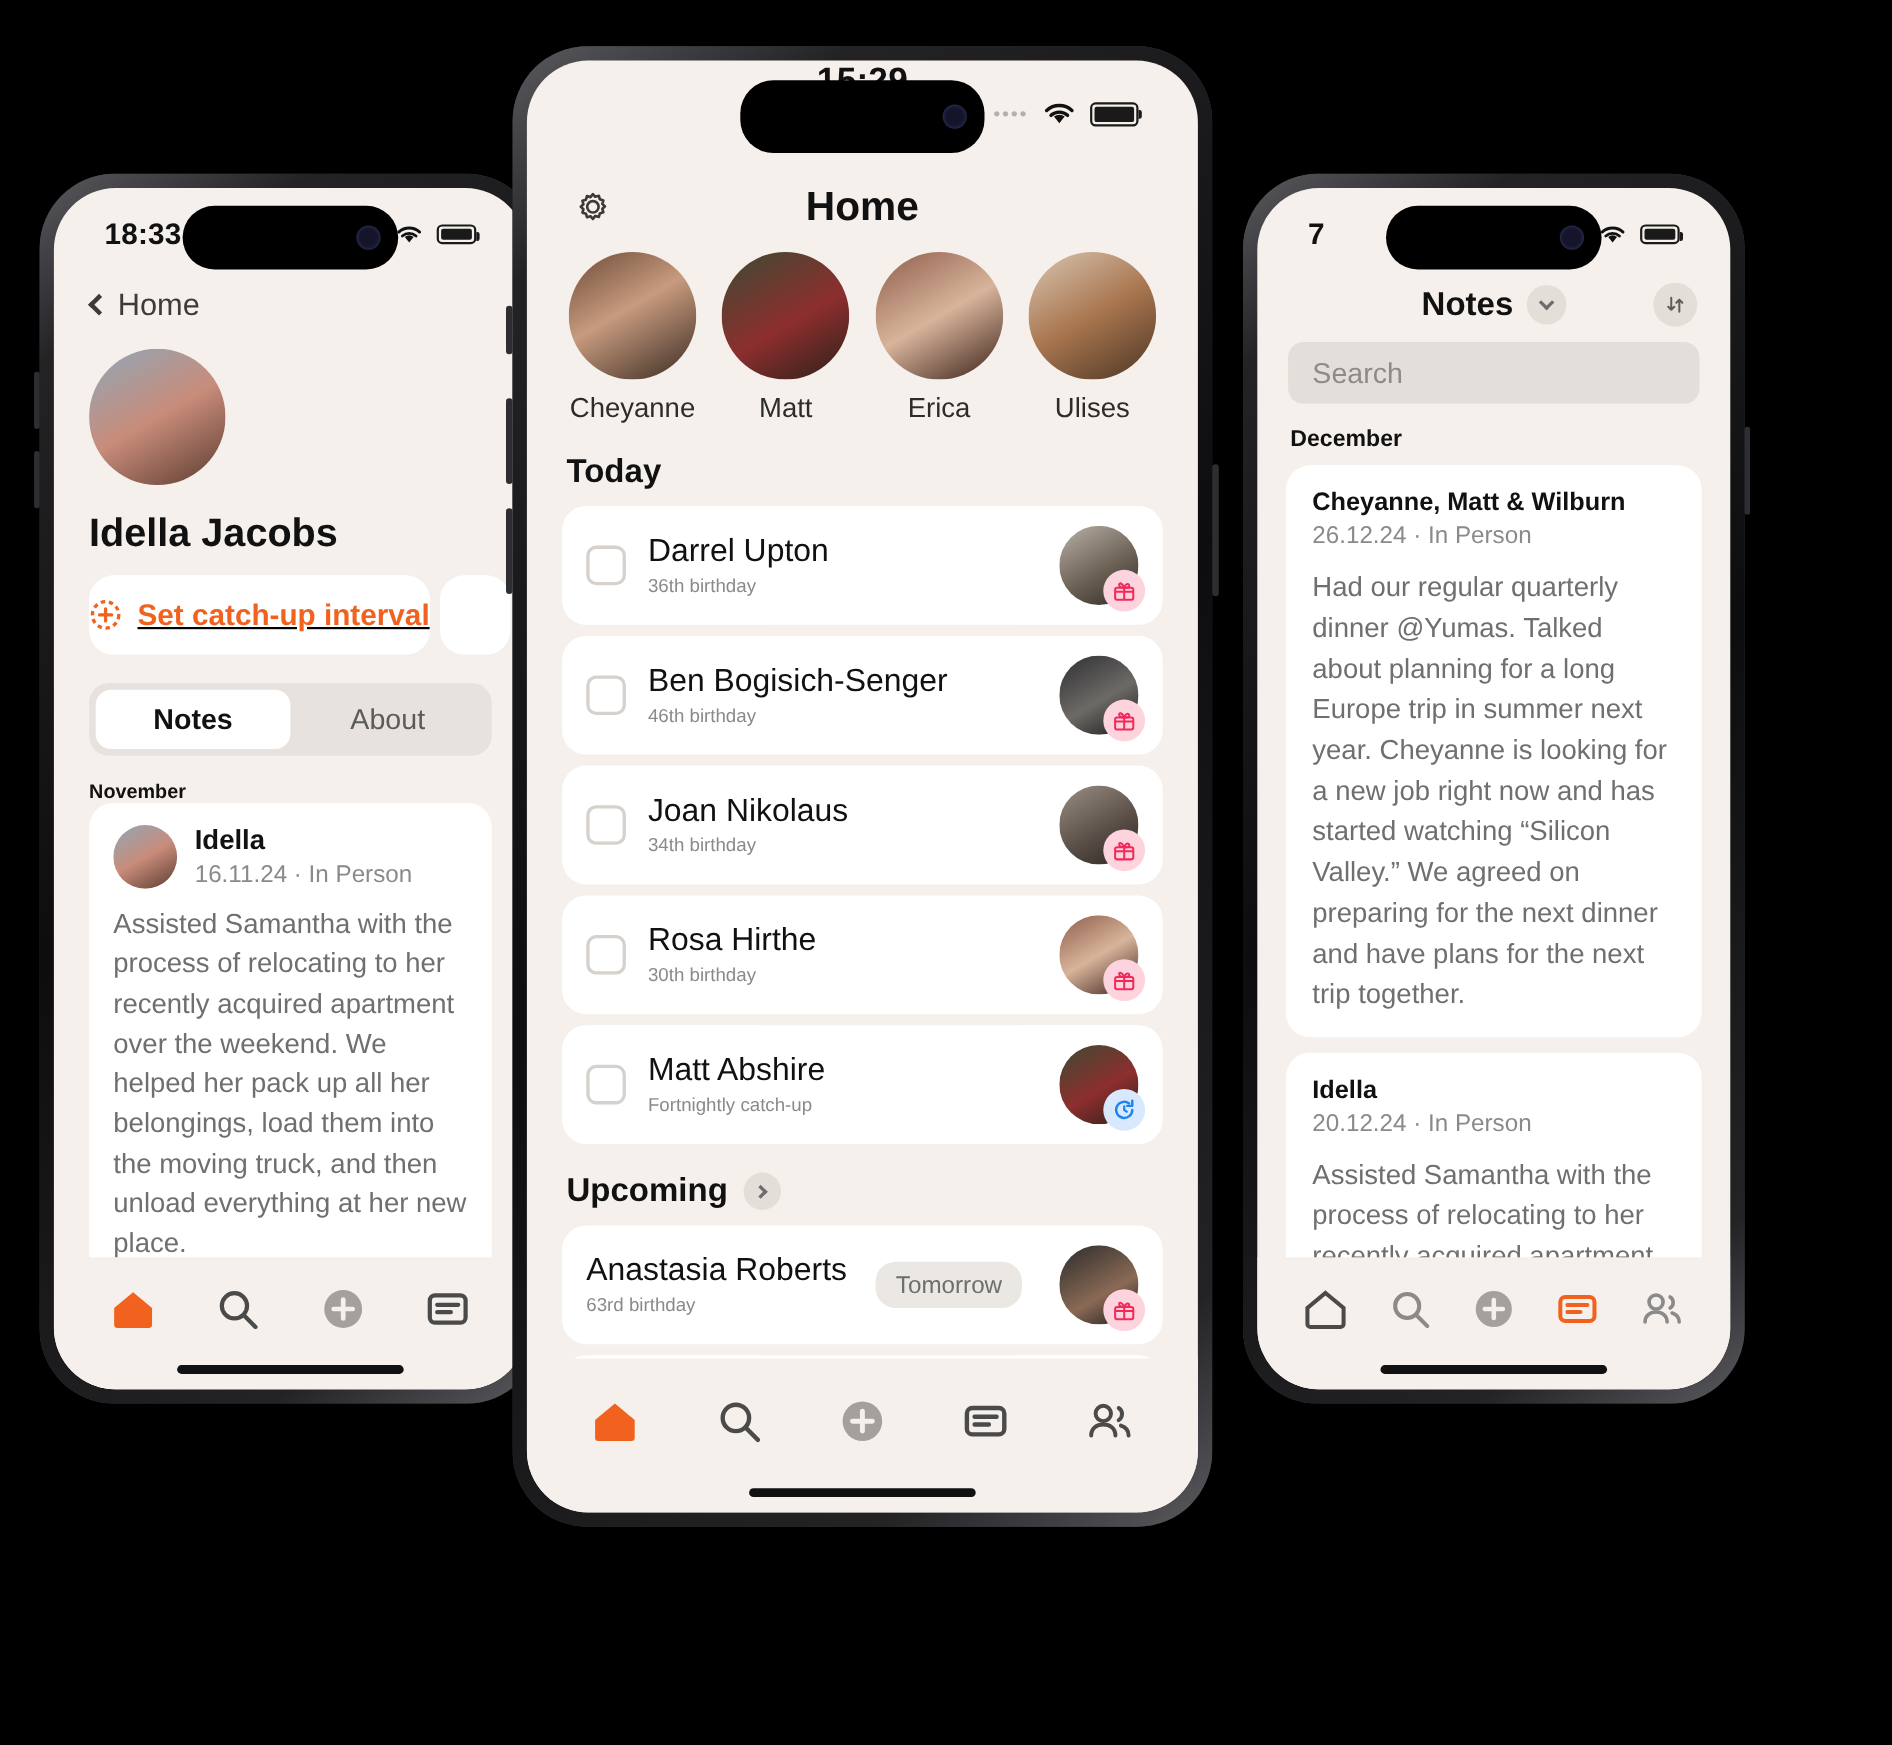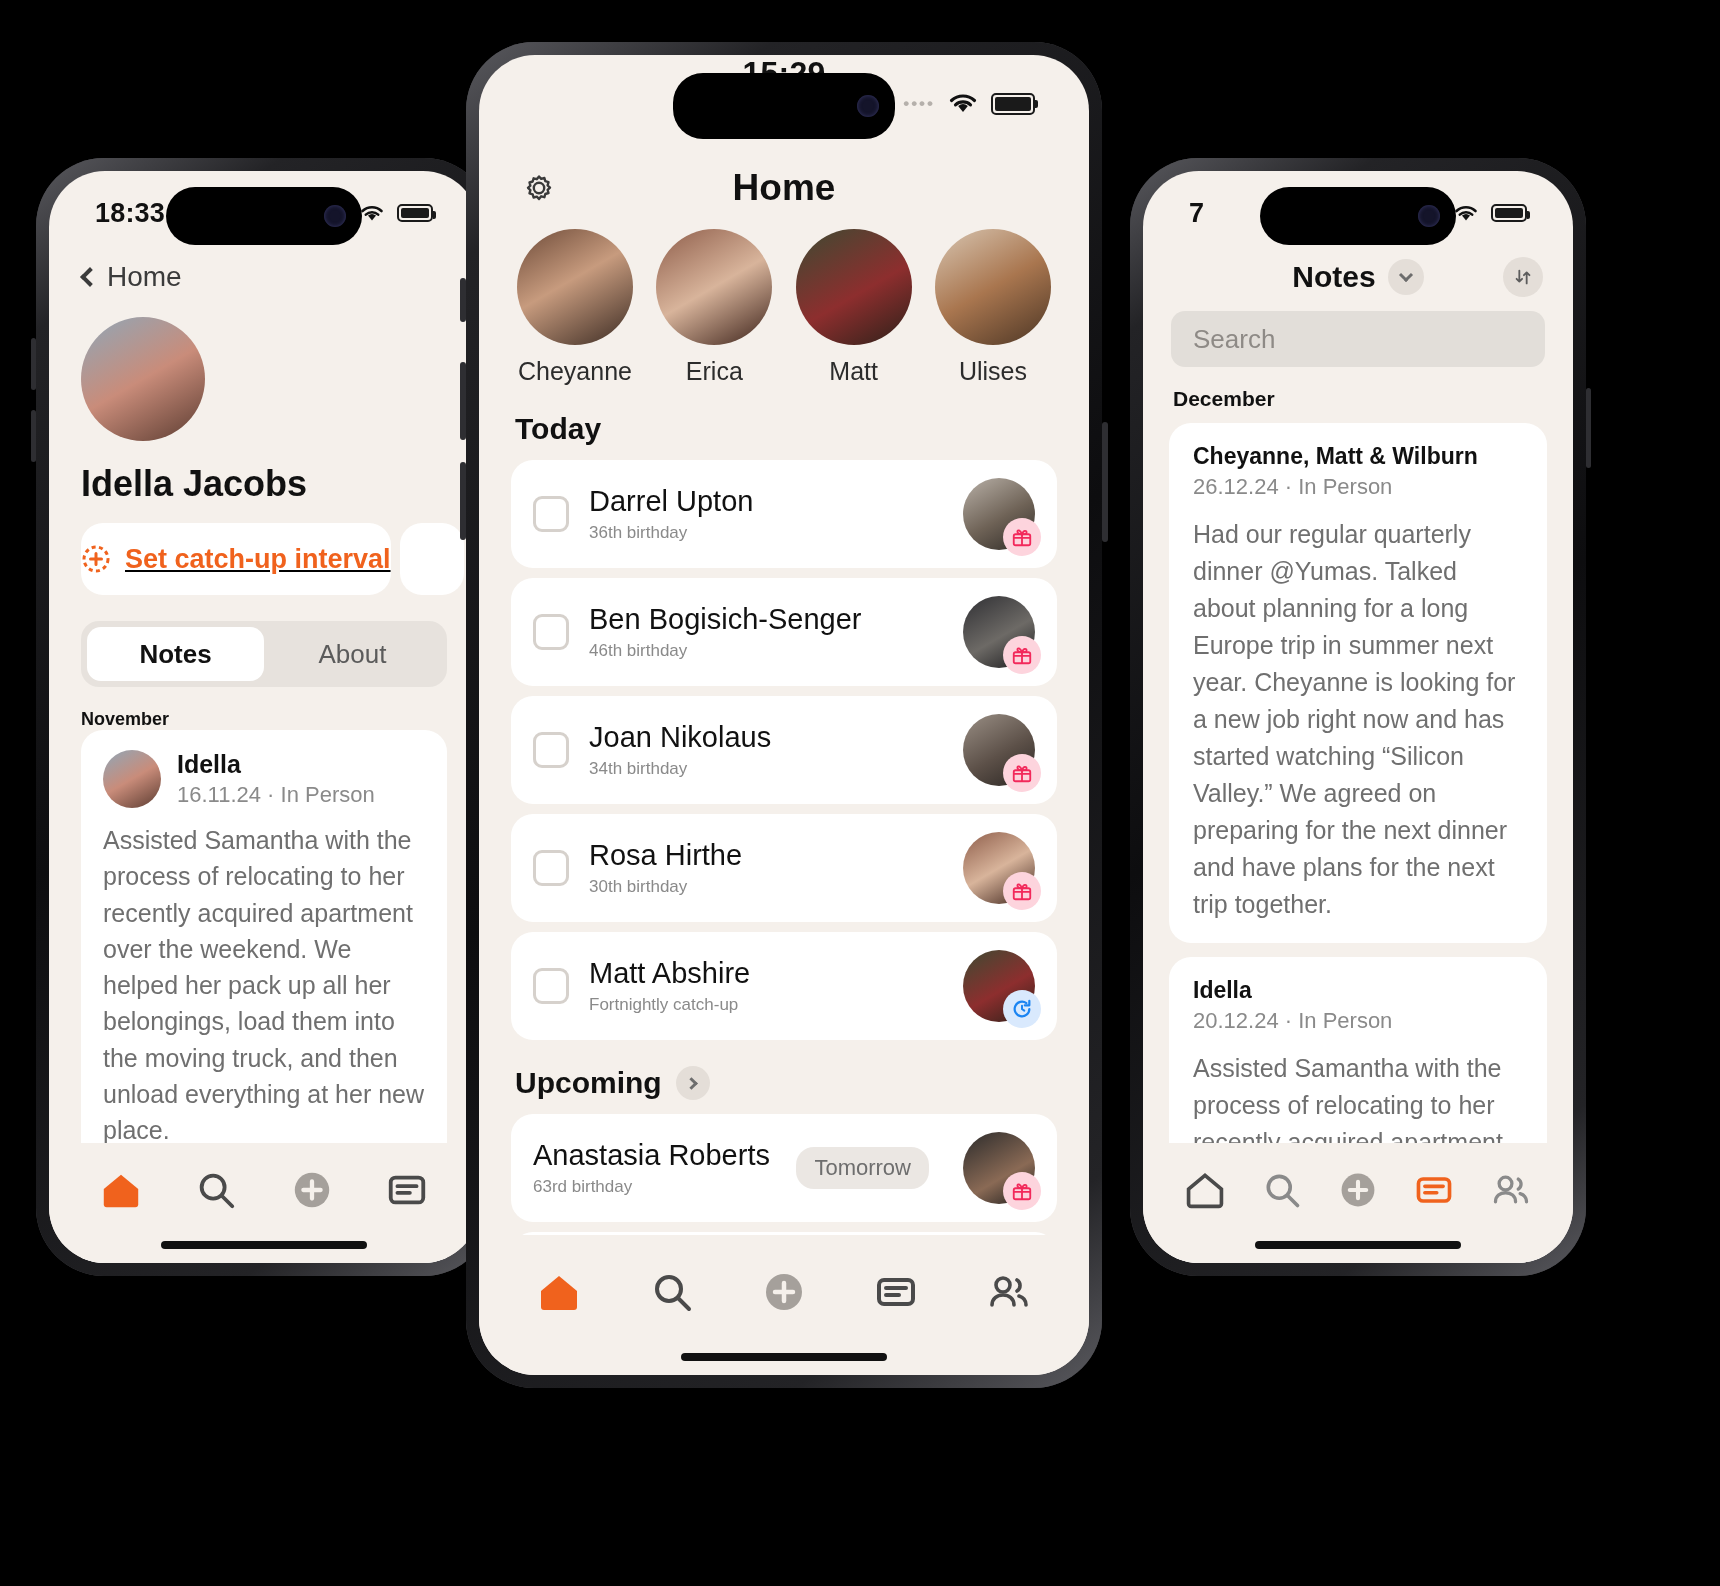--- a/index.html
+++ b/index.html
@@ -406,29 +406,29 @@
 
       <div class="people-row">
         <div class="person">
           <div class="av">
               <div class="ph ph1"></div>
             </div>
           <div class="nm">Cheyanne</div>
         </div>
         <div class="person">
           <div class="av">
-              <div class="ph ph8"></div>
-            </div>
-          <div class="nm">Erica</div>
+              <div class="ph ph3"></div>
+            </div>
+          <div class="nm">Matt</div>
         </div>
         <div class="person">
           <div class="av">
-              <div class="ph ph3"></div>
-            </div>
-          <div class="nm">Matt</div>
+              <div class="ph ph8"></div>
+            </div>
+          <div class="nm">Erica</div>
         </div>
         <div class="person">
           <div class="av">
               <div class="ph ph4"></div>
             </div>
           <div class="nm">Ulises</div>
         </div>
       </div>
 
       <div class="sec-h">Today</div>

